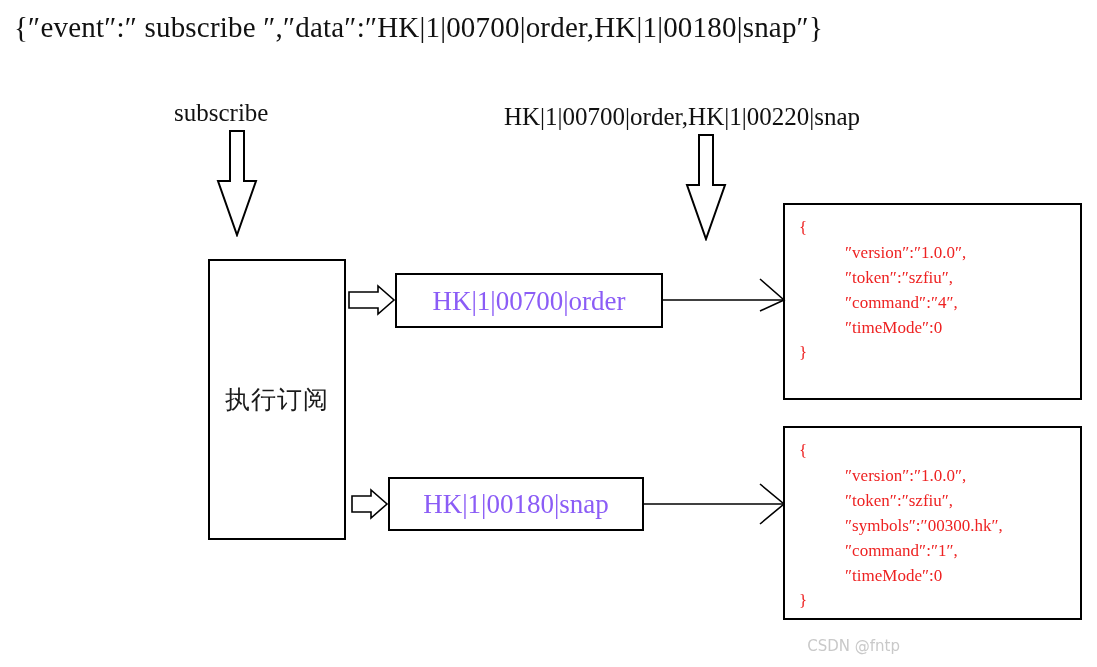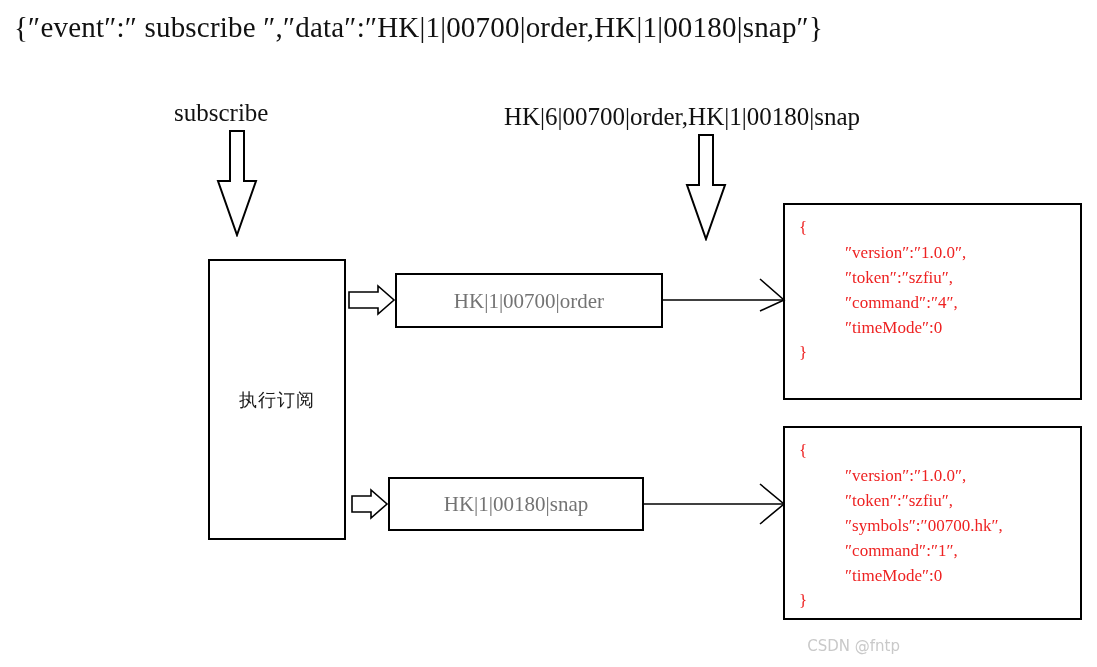--- a/index.html
+++ b/index.html
@@ -67,34 +67,34 @@
     left: 208px;
     top: 259px;
     width: 138px;
     height: 281px;
     display: flex;
     align-items: center;
     justify-content: center;
   }
   #box-execute-subscribe .cn-label {
     font-family: "DejaVu Sans", sans-serif;
-    font-size: 18px;
+    font-size: 25px;
     letter-spacing: 1px;
     color: #1a1a1a;
     white-space: pre;
   }
 
   .cmd-box {
     display: flex;
     align-items: center;
     justify-content: center;
-    font-size: 21px;
+    font-size: 27px;
     line-height: 30px;
     white-space: pre;
-    color: #737373;
+    color: #8b5cf6;
     padding: 0 6px;
   }
   #box-cmd-order { left: 395px; top: 273px; width: 268px; height: 55px; }
   #box-cmd-snap  { left: 388px; top: 477px; width: 256px; height: 54px; }
 
   .json-box {
     padding: 10px 0 0 14px;
   }
   #box-json-order { left: 783px; top: 203px; width: 299px; height: 197px; }
   #box-json-snap  { left: 783px; top: 426px; width: 299px; height: 194px; }
@@ -130,21 +130,21 @@
 </style>
 </head>
 <body>
 
 <div class="canvas">
 
   <div id="header-expression">{″event″:″ subscribe ″,″data″:″HK|1|00700|order,HK|1|00180|snap″}</div>
 
   <div class="callout-label" id="label-subscribe">subscribe</div>
 
-  <div class="callout-label" id="label-data">HK|6|00700|order,HK|1|00180|snap</div>
+  <div class="callout-label" id="label-data">HK|1|00700|order,HK|1|00220|snap</div>
 
   <svg class="down-arrow" id="arrow-subscribe-down" viewBox="0 0 42 108">
     <polygon points="14,2 28,2 28,52 40,52 21,106 2,52 14,52" fill="#ffffff" stroke="#000000" stroke-width="2" stroke-linejoin="miter"></polygon>
   </svg>
 
   <svg class="down-arrow" id="arrow-data-down" viewBox="0 0 42 108">
     <polygon points="14,2 28,2 28,52 40,52 21,106 2,52 14,52" fill="#ffffff" stroke="#000000" stroke-width="2" stroke-linejoin="miter"></polygon>
   </svg>
 
   <div class="box" id="box-execute-subscribe">
@@ -165,21 +165,21 @@
     <div class="json-code"><span class="indent"></span><span>″token″:″szfiu″,</span></div>
     <div class="json-code"><span class="indent"></span><span>″command″:″4″,</span></div>
     <div class="json-code"><span class="indent"></span><span>″timeMode″:0</span></div>
     <div class="json-code">}</div>
   </div>
 
   <div class="box json-box" id="box-json-snap">
     <div class="json-code">{</div>
     <div class="json-code"><span class="indent"></span><span>″version″:″1.0.0″,</span></div>
     <div class="json-code"><span class="indent"></span><span>″token″:″szfiu″,</span></div>
-    <div class="json-code"><span class="indent"></span><span>″symbols″:″00700.hk″,</span></div>
+    <div class="json-code"><span class="indent"></span><span>″symbols″:″00300.hk″,</span></div>
     <div class="json-code"><span class="indent"></span><span>″command″:″1″,</span></div>
     <div class="json-code"><span class="indent"></span><span>″timeMode″:0</span></div>
     <div class="json-code">}</div>
   </div>
 
   <svg id="connector-layer" viewBox="0 0 1097 667">
 
     <polygon points="349,292 378,292 378,286 394,300 378,314 378,308 349,308" fill="#ffffff" stroke="#000000" stroke-width="1.6" stroke-linejoin="miter"></polygon>
 
     <polygon points="352,496 371,496 371,490 387,504 371,518 371,512 352,512" fill="#ffffff" stroke="#000000" stroke-width="1.6" stroke-linejoin="miter"></polygon>

